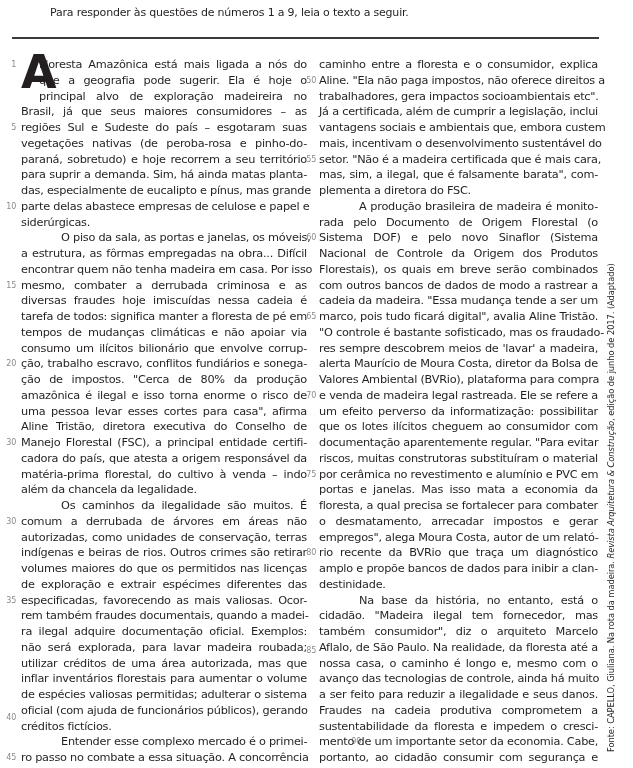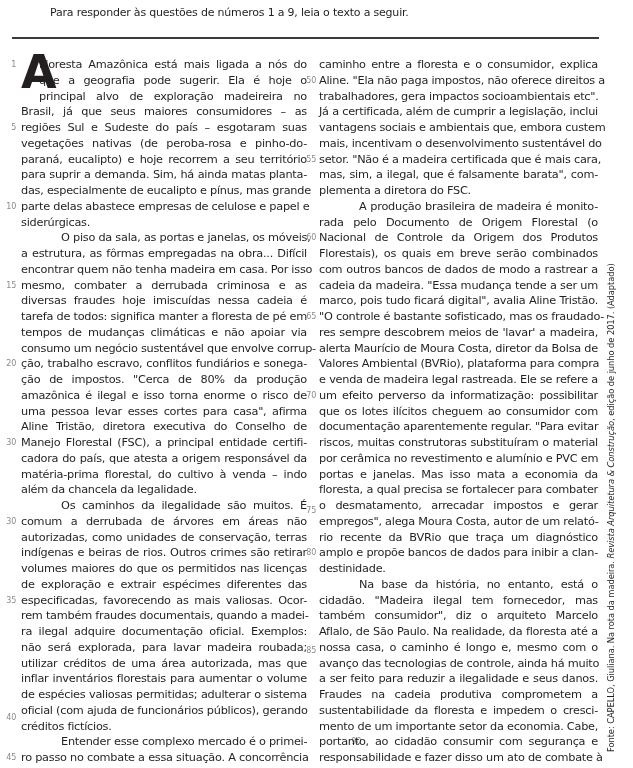--- a/index.html
+++ b/index.html
@@ -30,35 +30,35 @@
 
 <div class="col col-left" id="col-left">
     <span class="line dc">Floresta Amazônica está  mais ligada a nós do</span>
     <span class="lnum" style="left: -19px; top: 0px;">1</span>
     <span class="line dc">que a geografia pode sugerir. Ela é hoje o</span>
     <span class="line dc">principal alvo de exploração madeireira no</span>
     <span class="line">Brasil, já que seus maiores consumidores – as</span>
     <span class="line">regiões Sul e Sudeste do país – esgotaram suas</span>
     <span class="lnum" style="left: -19px; top: 63px;">5</span>
     <span class="line">vegetações nativas (de peroba-rosa e pinho-do-</span>
-    <span class="line">paraná, eucalipto) e hoje recorrem a seu território</span>
+    <span class="line">paraná, sobretudo) e hoje recorrem a seu território</span>
     <span class="line">para suprir a demanda. Sim, há ainda matas planta-</span>
     <span class="line">das, especialmente de eucalipto e pínus, mas grande</span>
     <span class="line">parte delas abastece empresas de celulose e papel e</span>
     <span class="lnum" style="left: -19px; top: 141.75px;">10</span>
     <span class="line last">siderúrgicas.</span>
     <span class="line indent">O piso da sala, as portas e janelas, os móveis,</span>
     <span class="line">a estrutura, as fôrmas empregadas na obra... Difícil</span>
     <span class="line">encontrar quem não tenha madeira em casa. Por isso</span>
     <span class="line">mesmo, combater a derrubada criminosa e as</span>
     <span class="lnum" style="left: -19px; top: 220.5px;">15</span>
     <span class="line">diversas fraudes hoje imiscuídas nessa cadeia é</span>
     <span class="line">tarefa de todos: significa manter a floresta de pé em</span>
     <span class="line">tempos de mudanças climáticas e não apoiar via</span>
-    <span class="line">consumo um negócio sustentável que envolve corrup-</span>
+    <span class="line">consumo um ilícitos bilionário que envolve corrup-</span>
     <span class="line">ção, trabalho escravo, conflitos fundiários e sonega-</span>
     <span class="lnum" style="left: -19px; top: 299.25px;">20</span>
     <span class="line">ção de impostos. "Cerca de 80% da produção</span>
     <span class="line">amazônica é ilegal e isso torna enorme o risco de</span>
     <span class="line">uma pessoa levar esses cortes para casa", afirma</span>
     <span class="line">Aline Tristão, diretora executiva do Conselho de</span>
     <span class="line">Manejo Florestal (FSC), a principal entidade certifi-</span>
     <span class="lnum" style="left: -19px; top: 378px;">30</span>
     <span class="line">cadora do país, que atesta a origem responsável da</span>
     <span class="line">matéria-prima florestal, do cultivo à venda – indo</span>
@@ -93,39 +93,40 @@
     <span class="line">trabalhadores, gera impactos socioambientais etc".</span>
     <span class="line">Já a certificada, além de cumprir a legislação, inclui</span>
     <span class="line">vantagens sociais e ambientais que, embora custem</span>
     <span class="line">mais, incentivam o desenvolvimento sustentável do</span>
     <span class="line">setor. "Não é a madeira certificada que é mais cara,</span>
     <span class="lnum" style="left: -17px; top: 94.5px;">55</span>
     <span class="line">mas, sim, a ilegal, que é falsamente barata", com-</span>
     <span class="line last">plementa a diretora do FSC.</span>
     <span class="line indent">A produção brasileira de madeira é monito-</span>
     <span class="line">rada pelo Documento de Origem Florestal (o</span>
+    <span class="line">Sistema DOF) e pelo novo Sinaflor (Sistema</span>
     <span class="lnum" style="left: -17px; top: 173.25px;">60</span>
     <span class="line">Nacional de Controle da Origem dos Produtos</span>
     <span class="line">Florestais), os quais em breve serão combinados</span>
     <span class="line">com outros bancos de dados de modo a rastrear a</span>
     <span class="line">cadeia da madeira. "Essa mudança tende a ser um</span>
     <span class="line">marco, pois tudo ficará digital", avalia Aline Tristão.</span>
     <span class="lnum" style="left: -17px; top: 252px;">65</span>
     <span class="line">"O controle é bastante sofisticado, mas os fraudado-</span>
     <span class="line">res sempre descobrem meios de 'lavar' a madeira,</span>
     <span class="line">alerta Maurício de Moura Costa, diretor da Bolsa de</span>
     <span class="line">Valores Ambiental (BVRio), plataforma para compra</span>
     <span class="line">e venda de madeira legal rastreada. Ele se refere a</span>
     <span class="lnum" style="left: -17px; top: 331px;">70</span>
     <span class="line">um efeito perverso da informatização: possibilitar</span>
     <span class="line">que os lotes ilícitos cheguem ao consumidor com</span>
     <span class="line">documentação aparentemente regular. "Para evitar</span>
     <span class="line">riscos, muitas construtoras substituíram o material</span>
     <span class="line">por cerâmica no revestimento e alumínio e PVC em</span>
-    <span class="lnum" style="left: -17px; top: 409.5px; margin-top: 36px;">75</span>
+    <span class="lnum" style="left: -17px; top: 409.5px;">75</span>
     <span class="line">portas e janelas. Mas isso mata a economia da</span>
     <span class="line">floresta, a qual precisa se fortalecer para combater</span>
     <span class="line">o desmatamento, arrecadar impostos e gerar</span>
     <span class="line">empregos", alega Moura Costa, autor de um relató-</span>
     <span class="line">rio recente da BVRio que traça um diagnóstico</span>
     <span class="lnum" style="left: -17px; top: 488.25px;">80</span>
     <span class="line">amplo e propõe bancos de dados para inibir a clan-</span>
     <span class="line last">destinidade.</span>
     <span class="line indent">Na base da história, no entanto, está o</span>
     <span class="line">cidadão. "Madeira ilegal tem fornecedor, mas</span>

